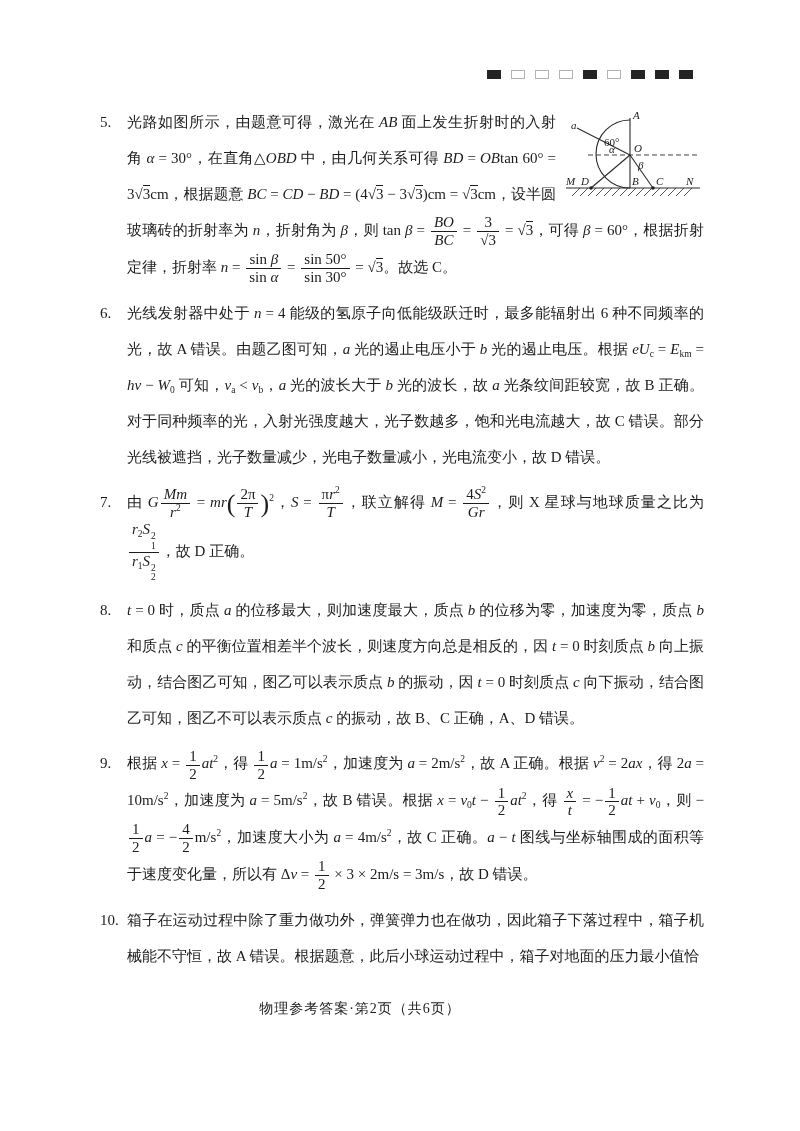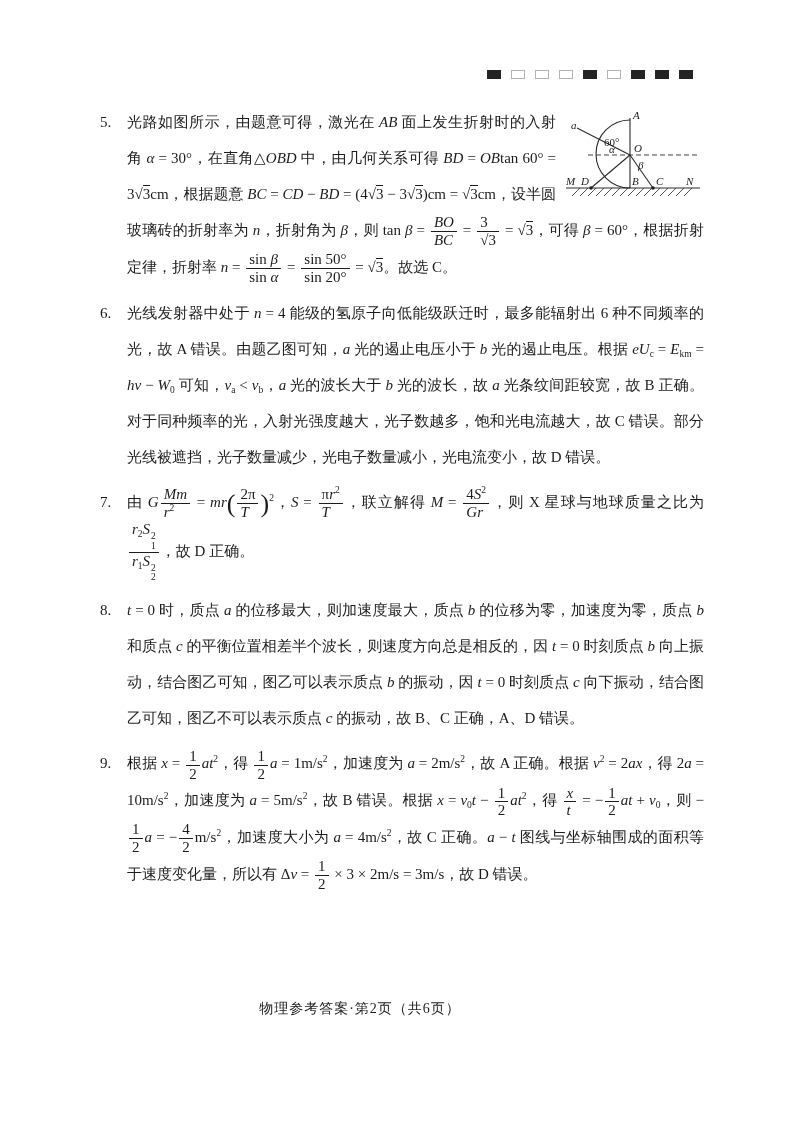--- a/index.html
+++ b/index.html
@@ -16,21 +16,21 @@
   .content{position:absolute;top:104px;left:100px;width:604px;}
   .question{display:flex;margin-bottom:9px;}
   .qnum{flex:0 0 27px;font-size:15px;line-height:36px;white-space:nowrap;}
   .qbody{flex:1;font-size:15px;line-height:36px;text-align:justify;}
 
   .it{font-style:italic;}
   sup.sp,span.sp{font-size:9.5px;vertical-align:6px;line-height:0;}
   span.sb{font-size:9.5px;vertical-align:-3px;line-height:0;}
 
   .frac{display:inline-flex;flex-direction:column;vertical-align:middle;
-        line-height:1.12;margin:0 2px;}
+        text-align:center;line-height:1.12;margin:0 2px;}
   .fnum{display:block;padding:0 3px;border-bottom:1px solid #1c1c1c;}
   .fden{display:block;padding:0 3px;}
 
   .sqrt{white-space:nowrap;}
   .sqrt .rad{border-top:1px solid #1c1c1c;}
 
   .ss{display:inline-flex;flex-direction:column;font-size:9.5px;line-height:1.05;
       vertical-align:-5px;margin-left:1px;}
   .ss span{display:block;}
 
@@ -97,21 +97,21 @@
             <span class="fnum"><span class="it">BO</span></span>
             <span class="fden"><span class="it">BC</span></span>
           </span> = <span class="frac">
             <span class="fnum">3</span>
             <span class="fden"><span class="sqrt">√<span class="rad">3</span></span></span>
           </span> = <span class="sqrt">√<span class="rad">3</span></span>，可得 <span class="it">β</span> = 60°，根据折射定律，折射率 <span class="it">n</span> = <span class="frac">
             <span class="fnum">sin <span class="it">β</span></span>
             <span class="fden">sin <span class="it">α</span></span>
           </span> = <span class="frac">
             <span class="fnum">sin 50°</span>
-            <span class="fden">sin 20°</span>
+            <span class="fden">sin 30°</span>
           </span> = <span class="sqrt">√<span class="rad">3</span></span>。故选 C。</div>
       </div>
       <div class="question">
         <div class="qnum">6.</div>
         <div class="qbody">光线发射器中处于 <span class="it">n</span> = 4 能级的氢原子向低能级跃迁时，最多能辐射出 6 种不同频率的光，故 A 错误。由题乙图可知，<span class="it">a</span> 光的遏止电压小于 <span class="it">b</span> 光的遏止电压。根据 <span class="it">eU</span><span class="sb">c</span> = <span class="it">E</span><span class="sb">km</span> = <span class="it">hv</span> − <span class="it">W</span><span class="sb">0</span> 可知，<span class="it">v</span><span class="sb">a</span> &lt; <span class="it">v</span><span class="sb">b</span>，<span class="it">a</span> 光的波长大于 <span class="it">b</span> 光的波长，故 <span class="it">a</span> 光条纹间距较宽，故 B 正确。对于同种频率的光，入射光强度越大，光子数越多，饱和光电流越大，故 C 错误。部分光线被遮挡，光子数量减少，光电子数量减小，光电流变小，故 D 错误。</div>
       </div>
       <div class="question">
         <div class="qnum">7.</div>
         <div class="qbody">由 <span class="it">G</span><span class="frac">
             <span class="fnum"><span class="it">Mm</span></span>
@@ -161,16 +161,20 @@
             <span class="fnum">1</span>
             <span class="fden">2</span>
           </span><span class="it">a</span> = −<span class="frac">
             <span class="fnum">4</span>
             <span class="fden">2</span>
           </span>m/s<span class="sp">2</span>，加速度大小为 <span class="it">a</span> = 4m/s<span class="sp">2</span>，故 C 正确。<span class="it">a</span> − <span class="it">t</span> 图线与坐标轴围成的面积等于速度变化量，所以有 Δ<span class="it">v</span> = <span class="frac">
             <span class="fnum">1</span>
             <span class="fden">2</span>
           </span> × 3 × 2m/s = 3m/s，故 D 错误。</div>
       </div>
+      <div class="question">
+        <div class="qnum">10.</div>
+        <div class="qbody">箱子在运动过程中除了重力做功外，弹簧弹力也在做功，因此箱子下落过程中，箱子机械能不守恒，故 A 错误。根据题意，此后小球运动过程中，箱子对地面的压力最小值恰</div>
+      </div>
     </div>
 
   <div class="footer">物理参考答案·第2页（共6页）</div>
 </div>
 
 </body></html>

